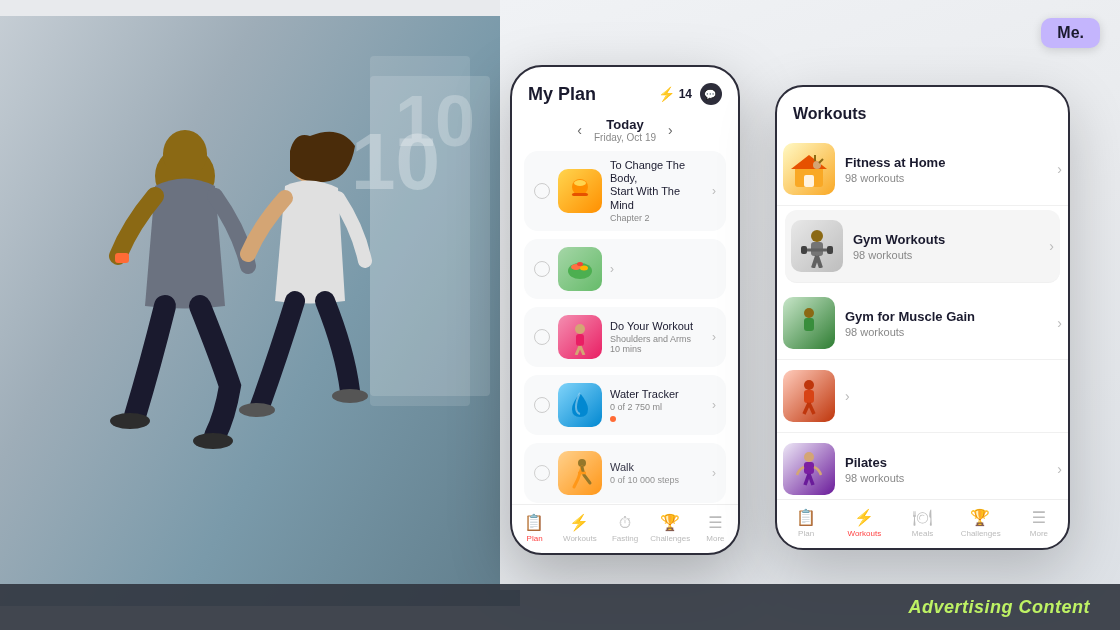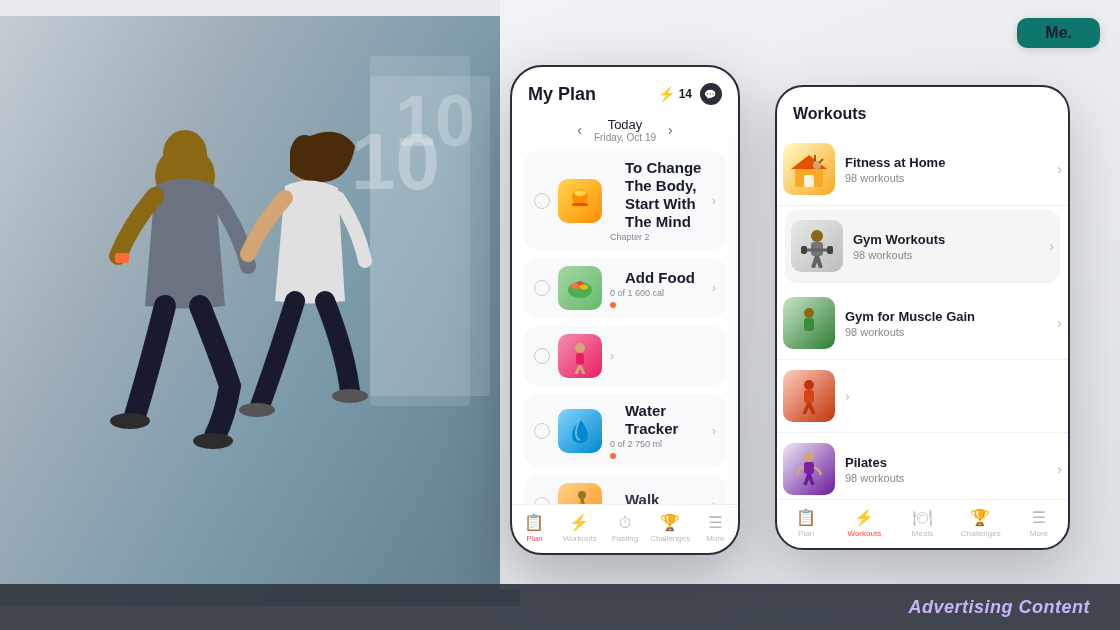--- a/index.html
+++ b/index.html
@@ -74,35 +74,35 @@
       width: 100%;
       height: 46px;
       background: rgba(50,55,65,0.92);
       display: flex;
       align-items: center;
       justify-content: flex-end;
       padding-right: 30px;
     }
 
     .banner-text {
-      color: #c4b5fd;
+      color: #bef264;
       font-size: 18px;
       font-style: italic;
       font-weight: 600;
       letter-spacing: 0.5px;
     }
 
     
     .me-badge {
       position: absolute;
       top: 18px;
       right: 20px;
-      background: #0f766e;
+      background: #c4b5fd;
       border-radius: 10px;
-      padding: 6px 28px;
+      padding: 6px 16px;
       font-size: 16px;
       font-weight: 800;
       color: #1a1a2e;
       box-shadow: 0 2px 10px rgba(0,0,0,0.15);
     }
 
     
     .phone-left {
       position: absolute;
       top: 65px;
@@ -194,21 +194,21 @@
       font-size: 14px;
       cursor: pointer;
     }
 
     .date-center {
       text-align: center;
     }
 
     .date-main {
       font-size: 13px;
-      font-weight: 400;
+      font-weight: 700;
       color: #1a1a2e;
     }
 
     .date-sub {
       font-size: 10px;
       color: #888;
     }
 
     
     .plan-items {
@@ -254,25 +254,24 @@
     .plan-item-img.workout { background: linear-gradient(135deg, #f48fb1, #e91e63); }
     .plan-item-img.water { background: linear-gradient(135deg, #81d4fa, #0288d1); }
     .plan-item-img.walk { background: linear-gradient(135deg, #ffcc80, #ff8c00); }
 
     .plan-item-content {
       flex: 1;
       min-width: 0;
     }
 
     .plan-item-title {
-      font-size: 15px;
-      font-weight: 700;
+      font-size: 11px;
+      font-weight: 400;
       color: #1a1a2e;
       line-height: 1.2;
-      margin-left: 15px;
     }
 
     .plan-item-sub {
       font-size: 9px;
       color: #888;
       margin-top: 1px;
     }
 
     .plan-item-arrow {
       color: #bbb;
@@ -499,37 +498,36 @@
     <div class="plan-item">
       <div class="plan-item-checkbox"></div>
       <div class="plan-item-img food">
         <svg width="36" height="36" viewBox="0 0 36 36">
             <ellipse cx="18" cy="20" rx="12" ry="8" fill="#4caf50"></ellipse>
             <ellipse cx="14" cy="16" rx="5" ry="3" fill="#ff7043"></ellipse>
             <ellipse cx="22" cy="17" rx="4" ry="2.5" fill="#ffb300"></ellipse>
             <ellipse cx="18" cy="13" rx="3" ry="2" fill="#f44336"></ellipse>
           </svg>
       </div>
-      <div class="plan-item-content">
-        <div class="plan-item-title">Add Food</div>
-        <div class="plan-item-sub">0 of 1 600 cal</div>
-        <div class="progress-dot" style="margin-top:4px;margin-left:0;"></div>
-      </div>
       <span class="plan-item-arrow">›</span>
     </div>
 
     <div class="plan-item">
       <div class="plan-item-checkbox"></div>
       <div class="plan-item-img workout">
         <svg width="36" height="36" viewBox="0 0 36 36">
             <circle cx="18" cy="10" r="5" fill="#d4a574"></circle>
             <rect x="14" y="15" width="8" height="12" rx="3" fill="#e91e63"></rect>
             <line x1="18" y1="27" x2="14" y2="36" stroke="#d4a574" stroke-width="3"></line>
             <line x1="18" y1="27" x2="22" y2="36" stroke="#d4a574" stroke-width="3"></line>
           </svg>
+      </div>
+      <div class="plan-item-content">
+        <div class="plan-item-title">Do Your Workout</div>
+        <div class="plan-item-sub">Shoulders and Arms<br>10 mins</div>
       </div>
       <span class="plan-item-arrow">›</span>
     </div>
 
     <div class="plan-item">
       <div class="plan-item-checkbox"></div>
       <div class="plan-item-img water">
         <svg width="36" height="36" viewBox="0 0 36 36">
             <path d="M18 6 Q10 16 10 22 Q10 30 18 30 Q26 30 26 22 Q26 16 18 6Z" fill="#0288d1"></path>
             <path d="M18 6 Q14 14 14 20 Q14 26 18 27" stroke="rgba(255,255,255,0.4)" stroke-width="2" fill="none"></path>

